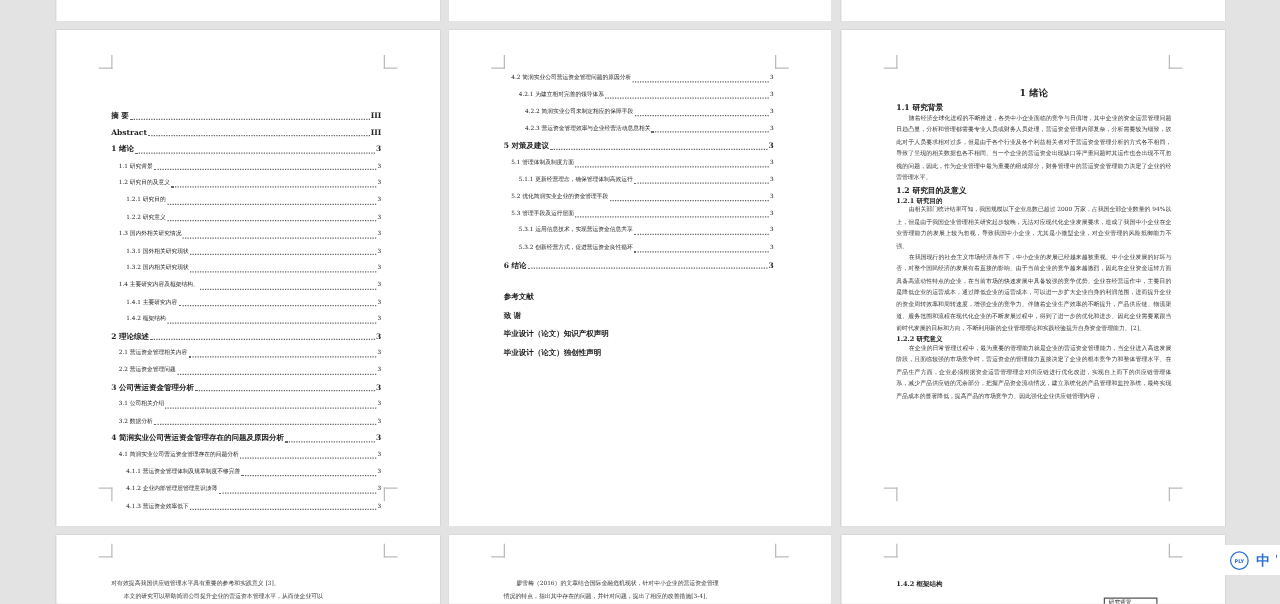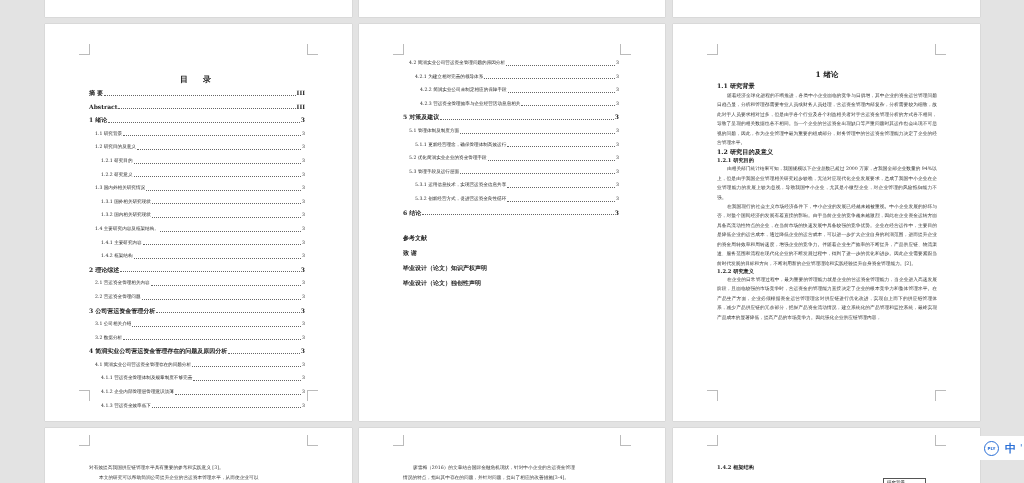--- a/index.html
+++ b/index.html
@@ -37,21 +37,20 @@
 
 <div class="page" style="left:45px;top:-5px;width:307px;height:22px;"></div>
 <div class="page" style="left:359px;top:-5px;width:306px;height:22px;"></div>
 <div class="page" style="left:673px;top:-5px;width:307px;height:22px;"></div>
 
 <div class="page" style="left:45px;top:24px;width:307px;height:397px;">
   <div class="corner c-tl" style="left:34px;top:20px;"></div>
   <div class="corner c-tr" style="right:34px;top:20px;"></div>
   <div class="corner c-bl" style="left:34px;bottom:20px;"></div>
   <div class="corner c-br" style="right:34px;bottom:20px;"></div>
-  <div class="toc-title" style="top:50px;">目 录</div>
   <div class="toc" id="toc1" style="left:44px;top:62px;width:216px;">
       <div class="toc-row lv0">
         <span class="t">摘 要</span>
         <span class="d"></span>
         <span class="p">III</span>
       </div>
       <div class="toc-row lv0">
         <span class="t">Abstract</span>
         <span class="d"></span>
         <span class="p">III</span>

